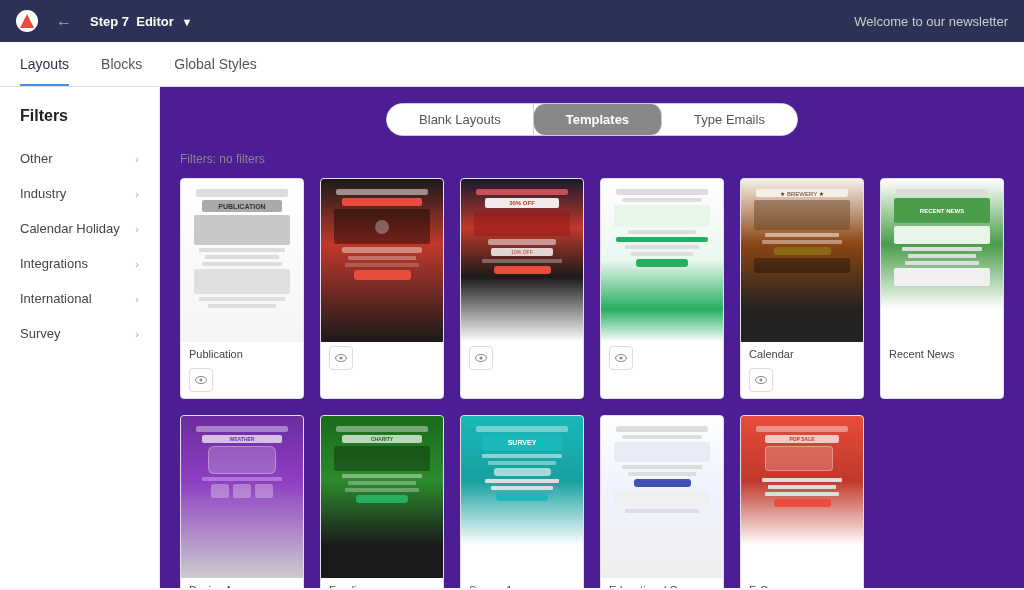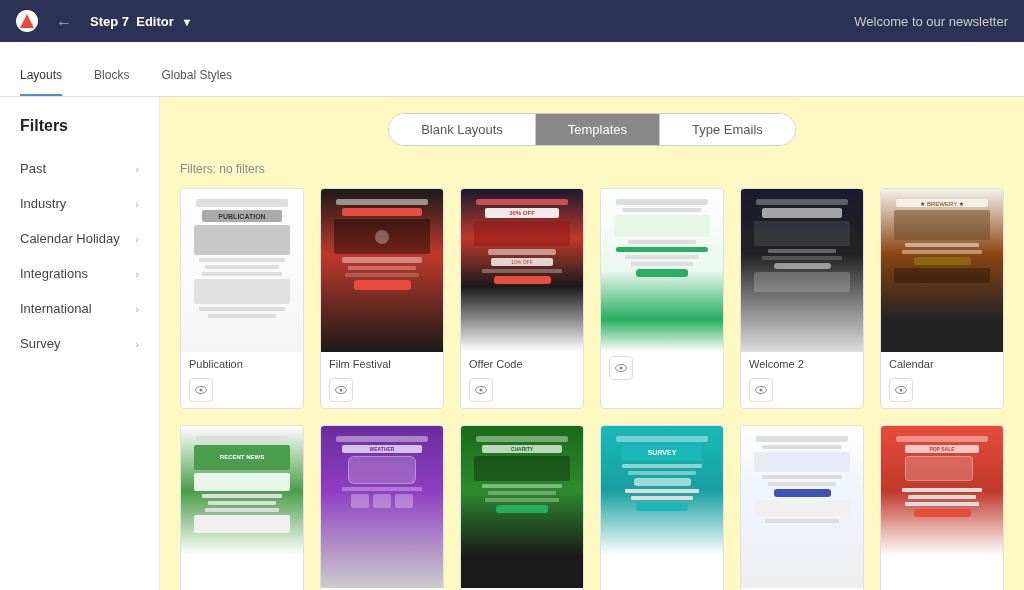--- a/index.html
+++ b/index.html
@@ -24,22 +24,22 @@
 
     
     .nav-tabs {
       background: white;
       border-bottom: 1px solid #e0e0e0;
       display: flex;
       padding: 0 20px;
       gap: 32px;
     }
     .nav-tab {
-      padding: 26px 0 12px;
-      font-size: 12px;
+      padding: 14px 0 12px;
+      font-size: 14px;
       color: #555;
       cursor: pointer;
       border-bottom: 2px solid transparent;
       position: relative;
     }
     .nav-tab.active {
       color: #2c3256;
       border-bottom: 2px solid #4a90d9;
       font-weight: 500;
     }
@@ -70,21 +70,21 @@
       color: #444;
       cursor: pointer;
     }
     .chevron { color: #aaa; font-size: 11px; }
 
     
     .content {
       flex: 1;
       overflow-y: auto;
       padding: 16px 20px;
-      background: #fef9c3;
+      background: #4c1d95;
     }
 
     
     .toggle-bar {
       display: flex;
       justify-content: center;
       margin-bottom: 16px;
     }
     .toggle-group {
       display: flex;
@@ -98,21 +98,22 @@
       font-size: 13px;
       color: #555;
       background: white;
       border: none;
       cursor: pointer;
       font-weight: 400;
     }
     .toggle-btn.active {
       background: #888;
       color: white;
-      font-weight: 400;
+      font-weight: 700;
+      border-radius: 11px;
     }
     .toggle-btn:not(:last-child) {
       border-right: 1px solid #ccc;
     }
 
     
     .filters-label {
       font-size: 12px;
       color: #888;
       margin-bottom: 12px;
@@ -222,21 +223,21 @@
   <div class="nav-tab">Blocks</div>
   <div class="nav-tab">Global Styles</div>
 </div>
 
 <div class="main">
 
   <div class="sidebar">
     <div class="sidebar-title">Filters</div>
 
     <div class="sidebar-item">
-      <span>Past</span>
+      <span>Other</span>
       <span class="chevron">›</span>
     </div>
     <div class="sidebar-item">
       <span>Industry</span>
       <span class="chevron">›</span>
     </div>
     <div class="sidebar-item">
       <span>Calendar Holiday</span>
       <span class="chevron">›</span>
     </div>
@@ -300,21 +301,20 @@
             <div style="height:8px;width:70%;background:#e74c3c;border-radius:2px;"></div>
             <div style="height:35px;width:85%;background:rgba(0,0,0,0.4);border-radius:2px;position:relative;">
               <div style="position:absolute;top:50%;left:50%;transform:translate(-50%,-50%);width:14px;height:14px;background:rgba(255,255,255,0.3);border-radius:50%;"></div>
             </div>
             <div style="height:6px;width:70%;background:rgba(255,255,255,0.4);border-radius:2px;"></div>
             <div style="height:4px;width:60%;background:rgba(255,255,255,0.3);border-radius:1px;"></div>
             <div style="height:4px;width:65%;background:rgba(255,255,255,0.2);border-radius:1px;"></div>
             <div style="height:10px;width:50%;background:#e74c3c;border-radius:3px;"></div>
           </div>
         </div>
-        <div class="template-name">Film Festival</div>
         <div class="template-icon-bar">
           <div class="eye-icon-btn">
             <svg width="12" height="8" viewBox="0 0 12 8" fill="none">
                 <ellipse cx="6" cy="4" rx="5.5" ry="3.5" stroke="#888" stroke-width="1"></ellipse>
                 <circle cx="6" cy="4" r="1.5" fill="#888"></circle>
               </svg>
           </div>
         </div>
       </div>
 
@@ -327,21 +327,20 @@
             </div>
             <div style="height:25px;width:85%;background:rgba(150,20,20,0.5);border-radius:2px;"></div>
             <div style="height:6px;width:60%;background:rgba(255,255,255,0.5);border-radius:2px;"></div>
             <div style="height:8px;width:55%;background:rgba(255,255,255,0.8);border-radius:2px;display:flex;align-items:center;justify-content:center;">
               <span style="font-size:5px;color:#c0392b;">10% OFF</span>
             </div>
             <div style="height:4px;width:70%;background:rgba(255,255,255,0.3);border-radius:1px;"></div>
             <div style="height:8px;width:50%;background:#e74c3c;border-radius:3px;"></div>
           </div>
         </div>
-        <div class="template-name">Offer Code</div>
         <div class="template-icon-bar">
           <div class="eye-icon-btn">
             <svg width="12" height="8" viewBox="0 0 12 8" fill="none">
                 <ellipse cx="6" cy="4" rx="5.5" ry="3.5" stroke="#888" stroke-width="1"></ellipse>
                 <circle cx="6" cy="4" r="1.5" fill="#888"></circle>
               </svg>
           </div>
         </div>
       </div>
 
@@ -361,42 +360,20 @@
         <div class="template-icon-bar">
           <div class="eye-icon-btn">
             <svg width="12" height="8" viewBox="0 0 12 8" fill="none">
                 <ellipse cx="6" cy="4" rx="5.5" ry="3.5" stroke="#888" stroke-width="1"></ellipse>
                 <circle cx="6" cy="4" r="1.5" fill="#888"></circle>
               </svg>
           </div>
         </div>
       </div>
 
-      <div class="template-card">
-        <div class="template-thumb thumb-welcome">
-          <div class="thumb-content">
-            <div style="height:6px;width:80%;background:rgba(255,255,255,0.3);border-radius:2px;margin-top:4px;"></div>
-            <div style="height:10px;width:70%;background:rgba(255,255,255,0.6);border-radius:2px;"></div>
-            <div style="height:25px;width:85%;background:rgba(255,255,255,0.1);border-radius:2px;"></div>
-            <div style="height:4px;width:60%;background:rgba(255,255,255,0.3);border-radius:1px;"></div>
-            <div style="height:4px;width:70%;background:rgba(255,255,255,0.2);border-radius:1px;"></div>
-            <div style="height:6px;width:50%;background:rgba(255,255,255,0.5);border-radius:3px;"></div>
-            <div style="height:20px;width:85%;background:rgba(200,200,200,0.3);border-radius:2px;"></div>
-          </div>
-        </div>
-        <div class="template-name">Welcome 2</div>
-        <div class="template-icon-bar">
-          <div class="eye-icon-btn">
-            <svg width="12" height="8" viewBox="0 0 12 8" fill="none">
-                <ellipse cx="6" cy="4" rx="5.5" ry="3.5" stroke="#888" stroke-width="1"></ellipse>
-                <circle cx="6" cy="4" r="1.5" fill="#888"></circle>
-              </svg>
-          </div>
-        </div>
-      </div>
 
       <div class="template-card">
         <div class="template-thumb thumb-brewery">
           <div class="thumb-content">
             <div style="height:8px;width:80%;background:#f5f0e8;border-radius:2px;margin-top:4px;display:flex;align-items:center;justify-content:center;">
               <span style="font-size:6px;color:#5d3a1a;">★ BREWERY ★</span>
             </div>
             <div style="height:30px;width:85%;background:rgba(101,67,33,0.5);border-radius:2px;"></div>
             <div style="height:4px;width:65%;background:rgba(255,255,255,0.5);border-radius:1px;"></div>
             <div style="height:4px;width:70%;background:rgba(255,255,255,0.4);border-radius:1px;"></div>

